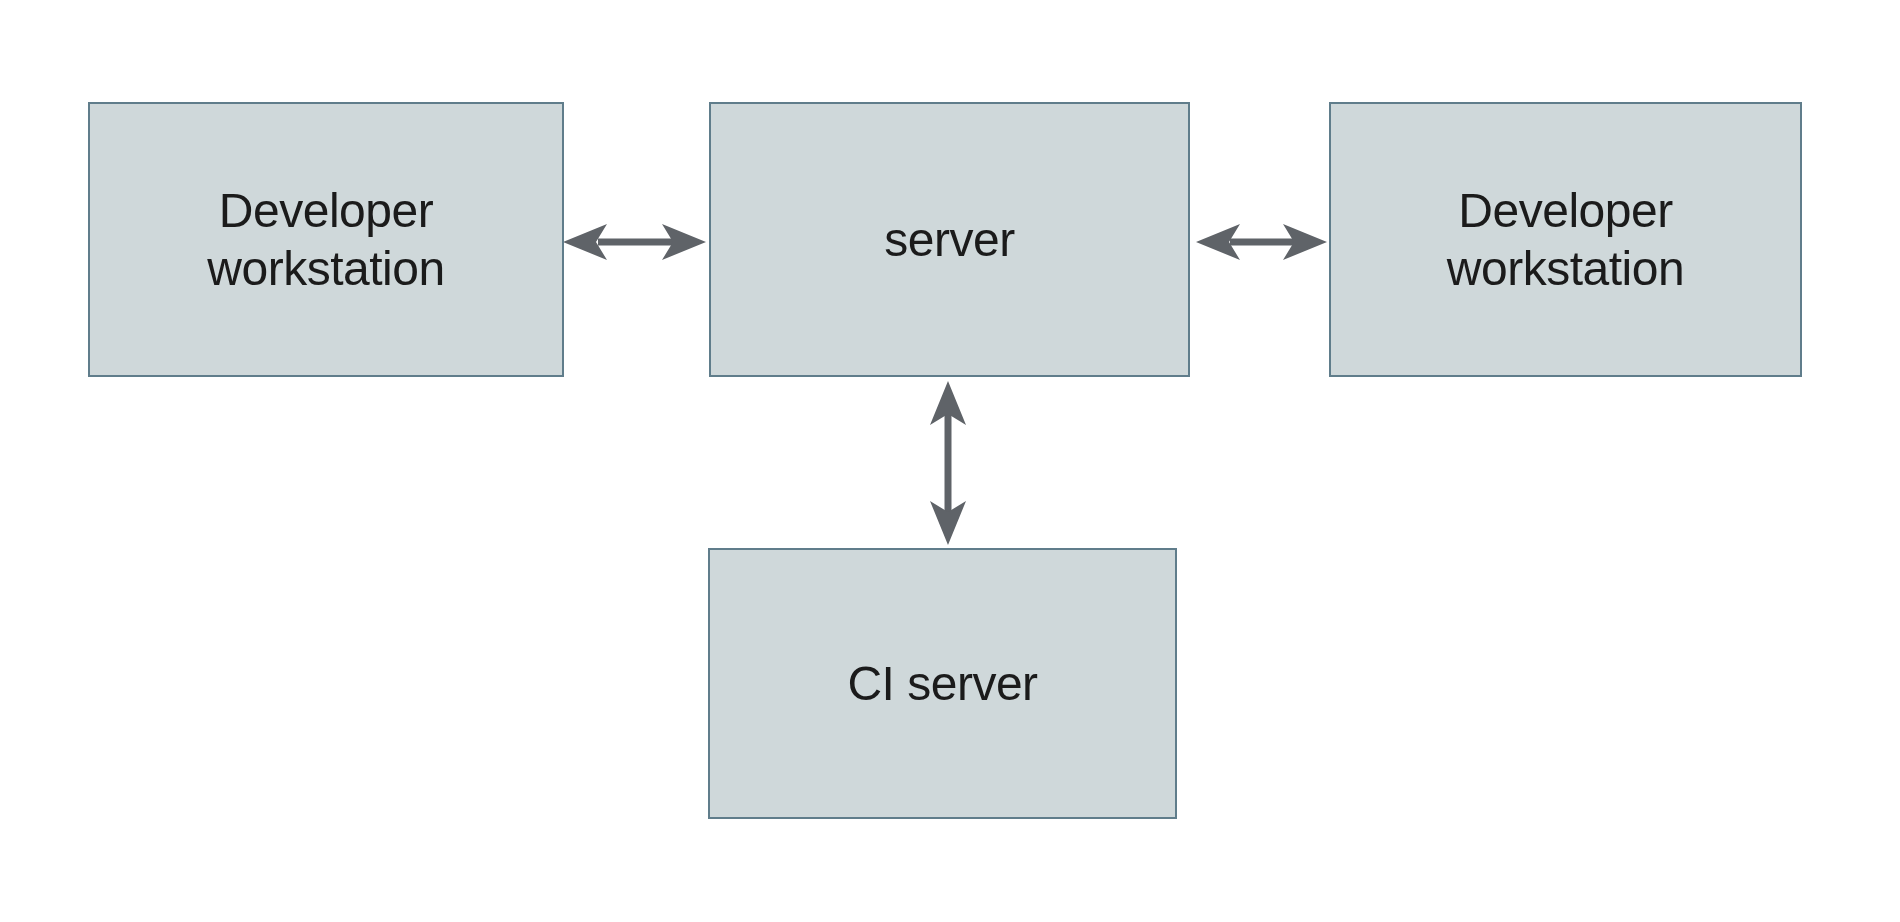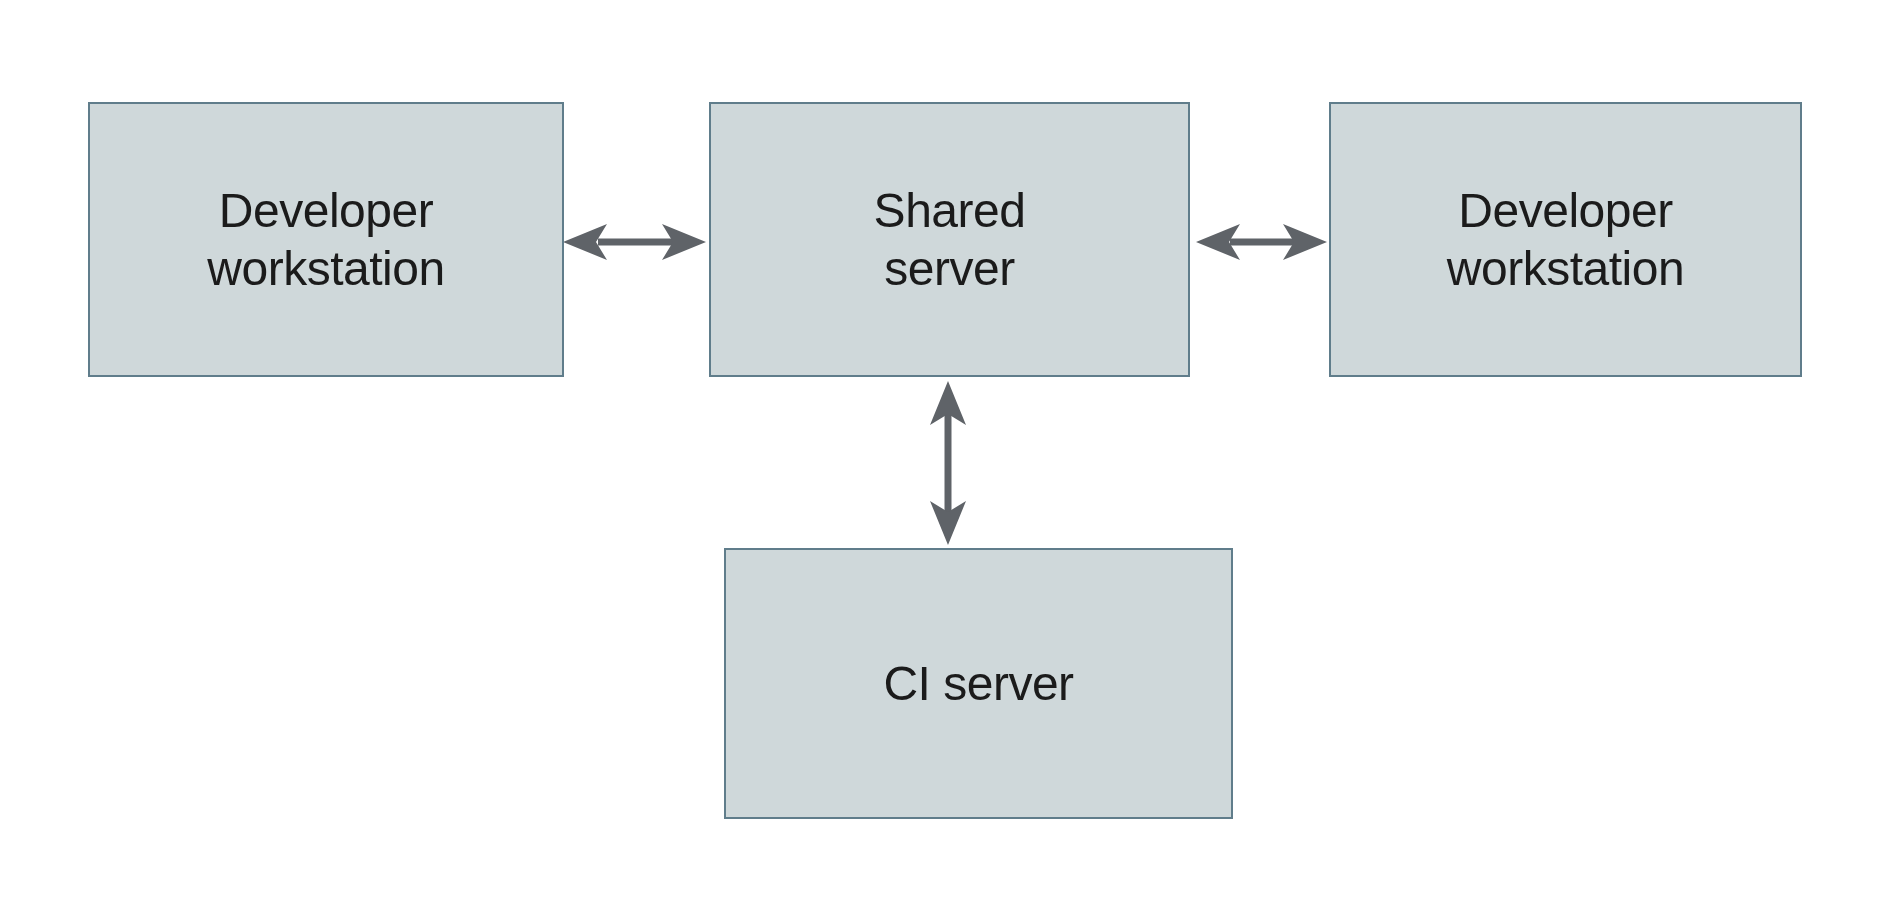--- a/index.html
+++ b/index.html
@@ -79,31 +79,30 @@
 
   <div class="node" style="left:88px; top:102px; width:476px; height:275px;">
     <div class="node-label">
       <span class="line">Developer</span>
       <span class="line">workstation</span>
     </div>
   </div>
 
   <div class="node" style="left:709px; top:102px; width:481px; height:275px;">
     <div class="node-label">
-      <span class="line">Shared</span>
       <span class="line">server</span>
     </div>
   </div>
 
   <div class="node" style="left:1329px; top:102px; width:473px; height:275px;">
     <div class="node-label">
       <span class="line">Developer</span>
       <span class="line">workstation</span>
     </div>
   </div>
 
-  <div class="node" style="left:724px; top:548px; width:509px; height:271px;">
+  <div class="node" style="left:708px; top:548px; width:469px; height:271px;">
     <div class="node-label">
       <span class="line">CI server</span>
     </div>
   </div>
 
 </div>
 
 </body></html>

